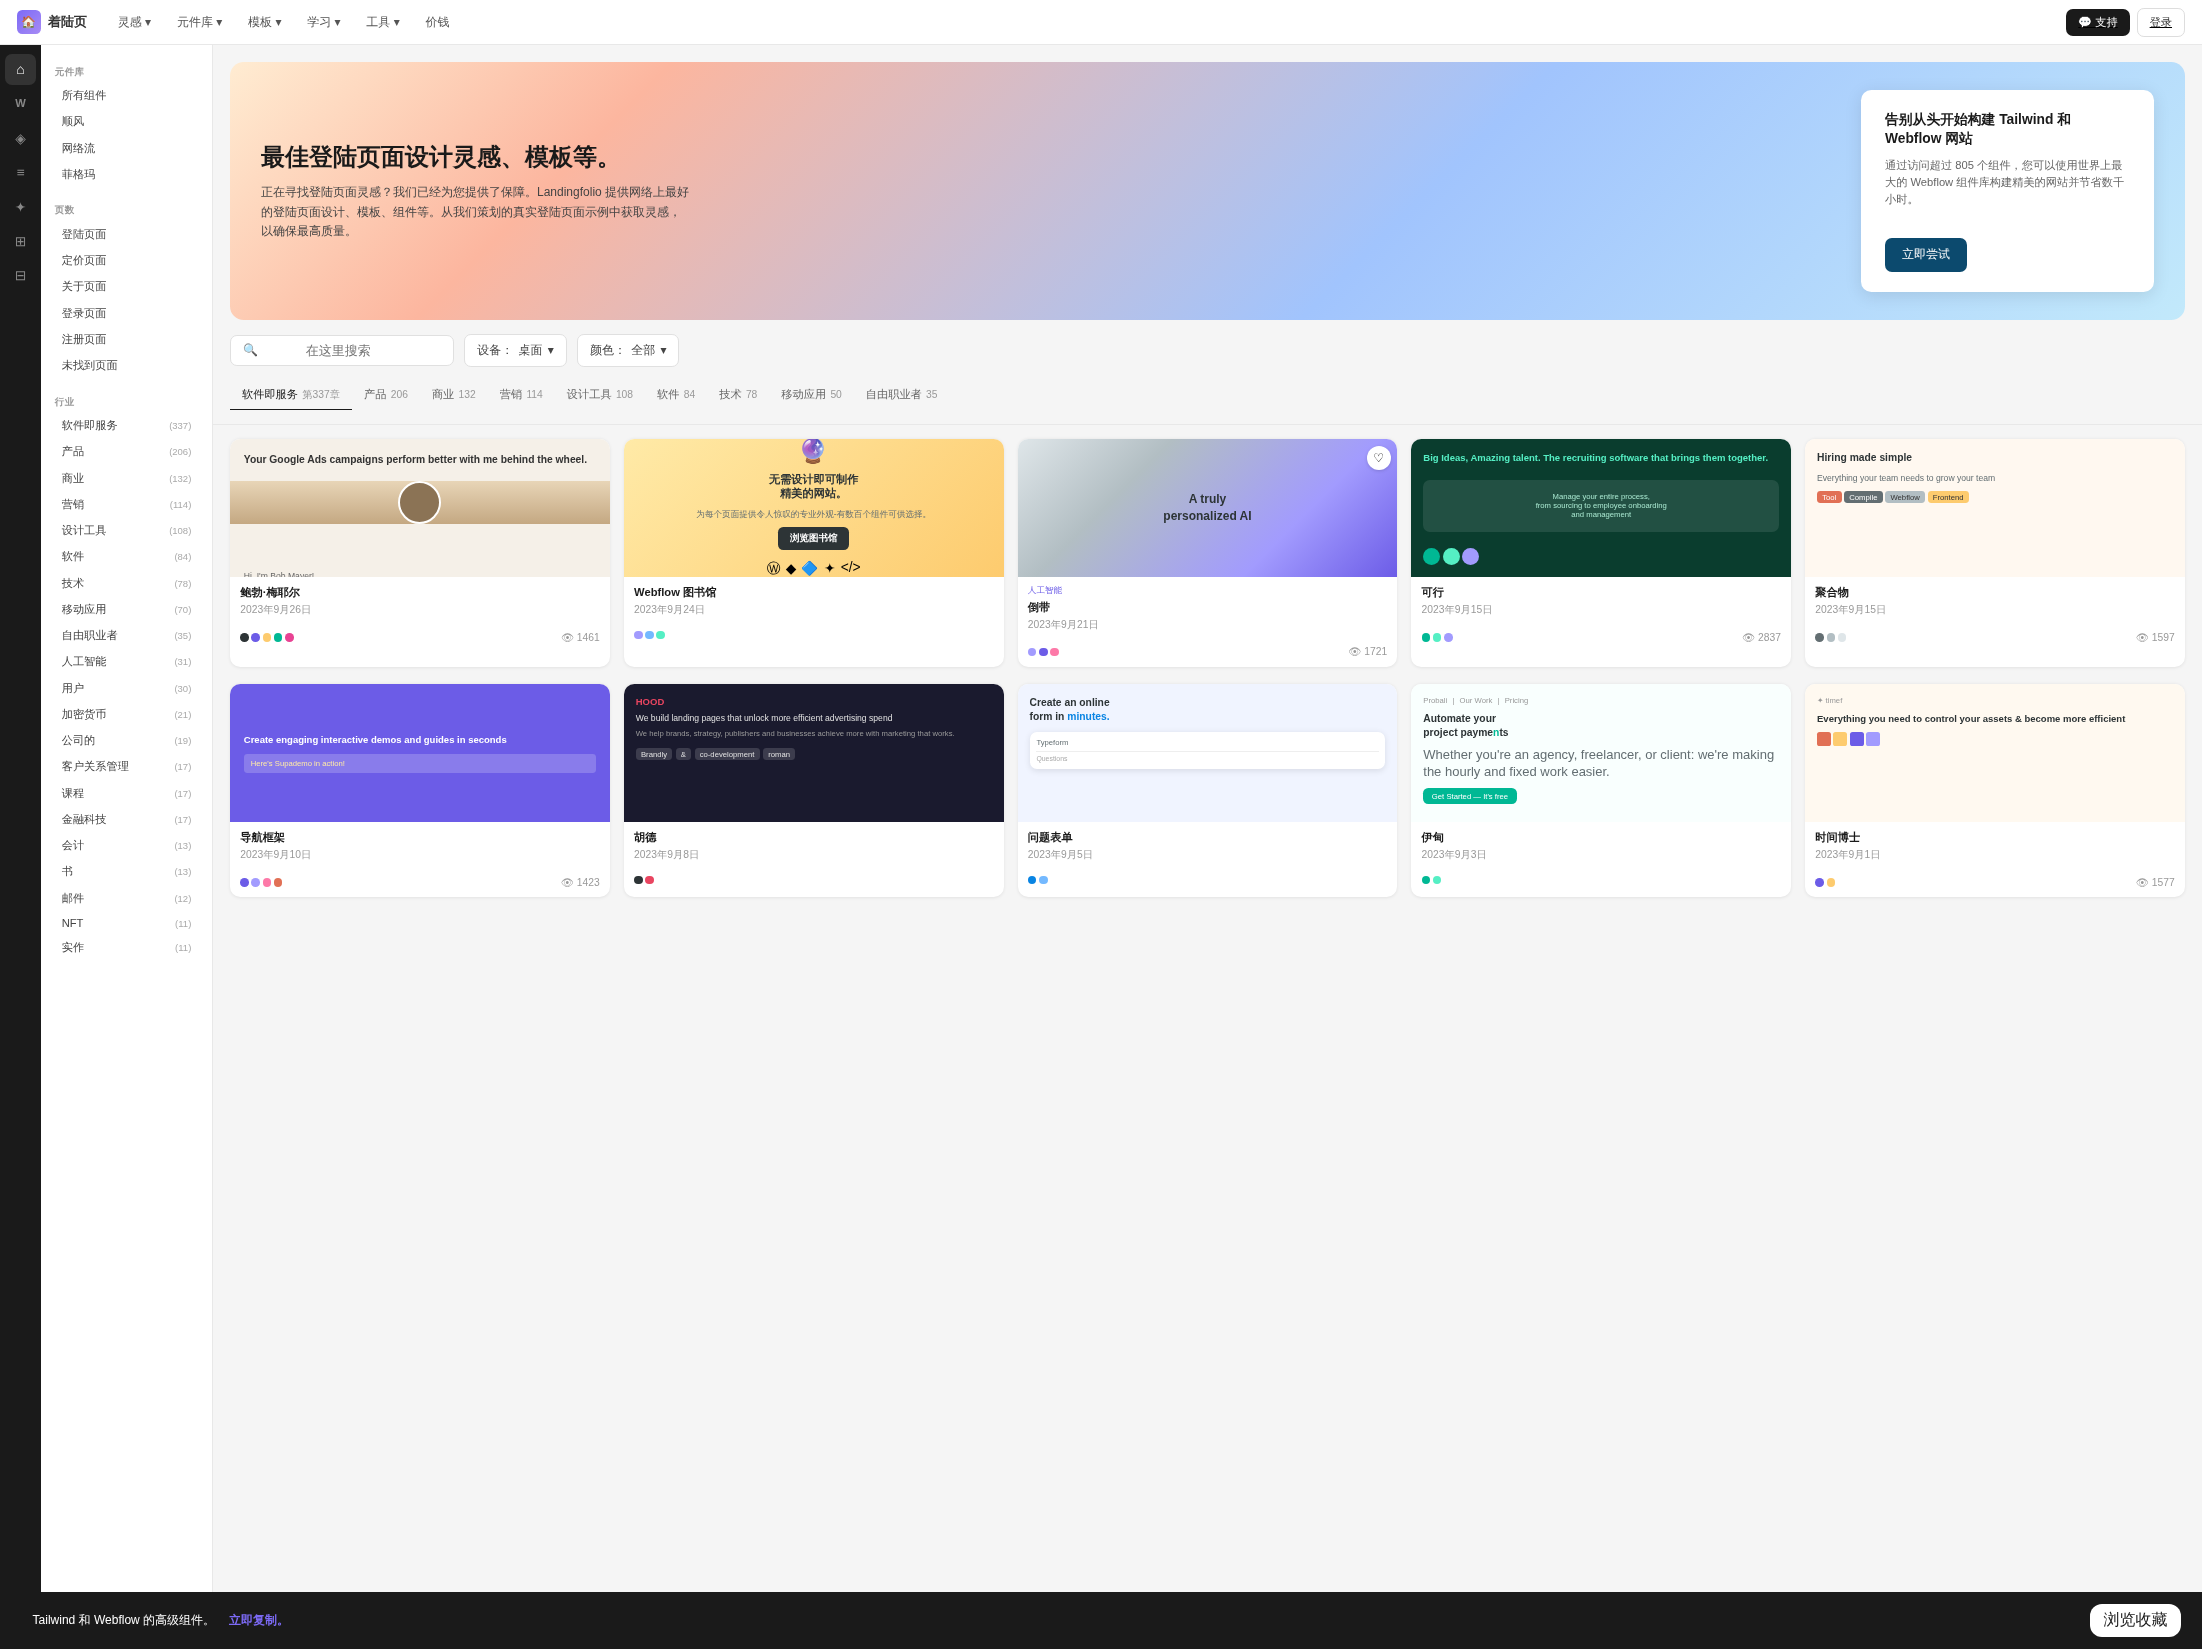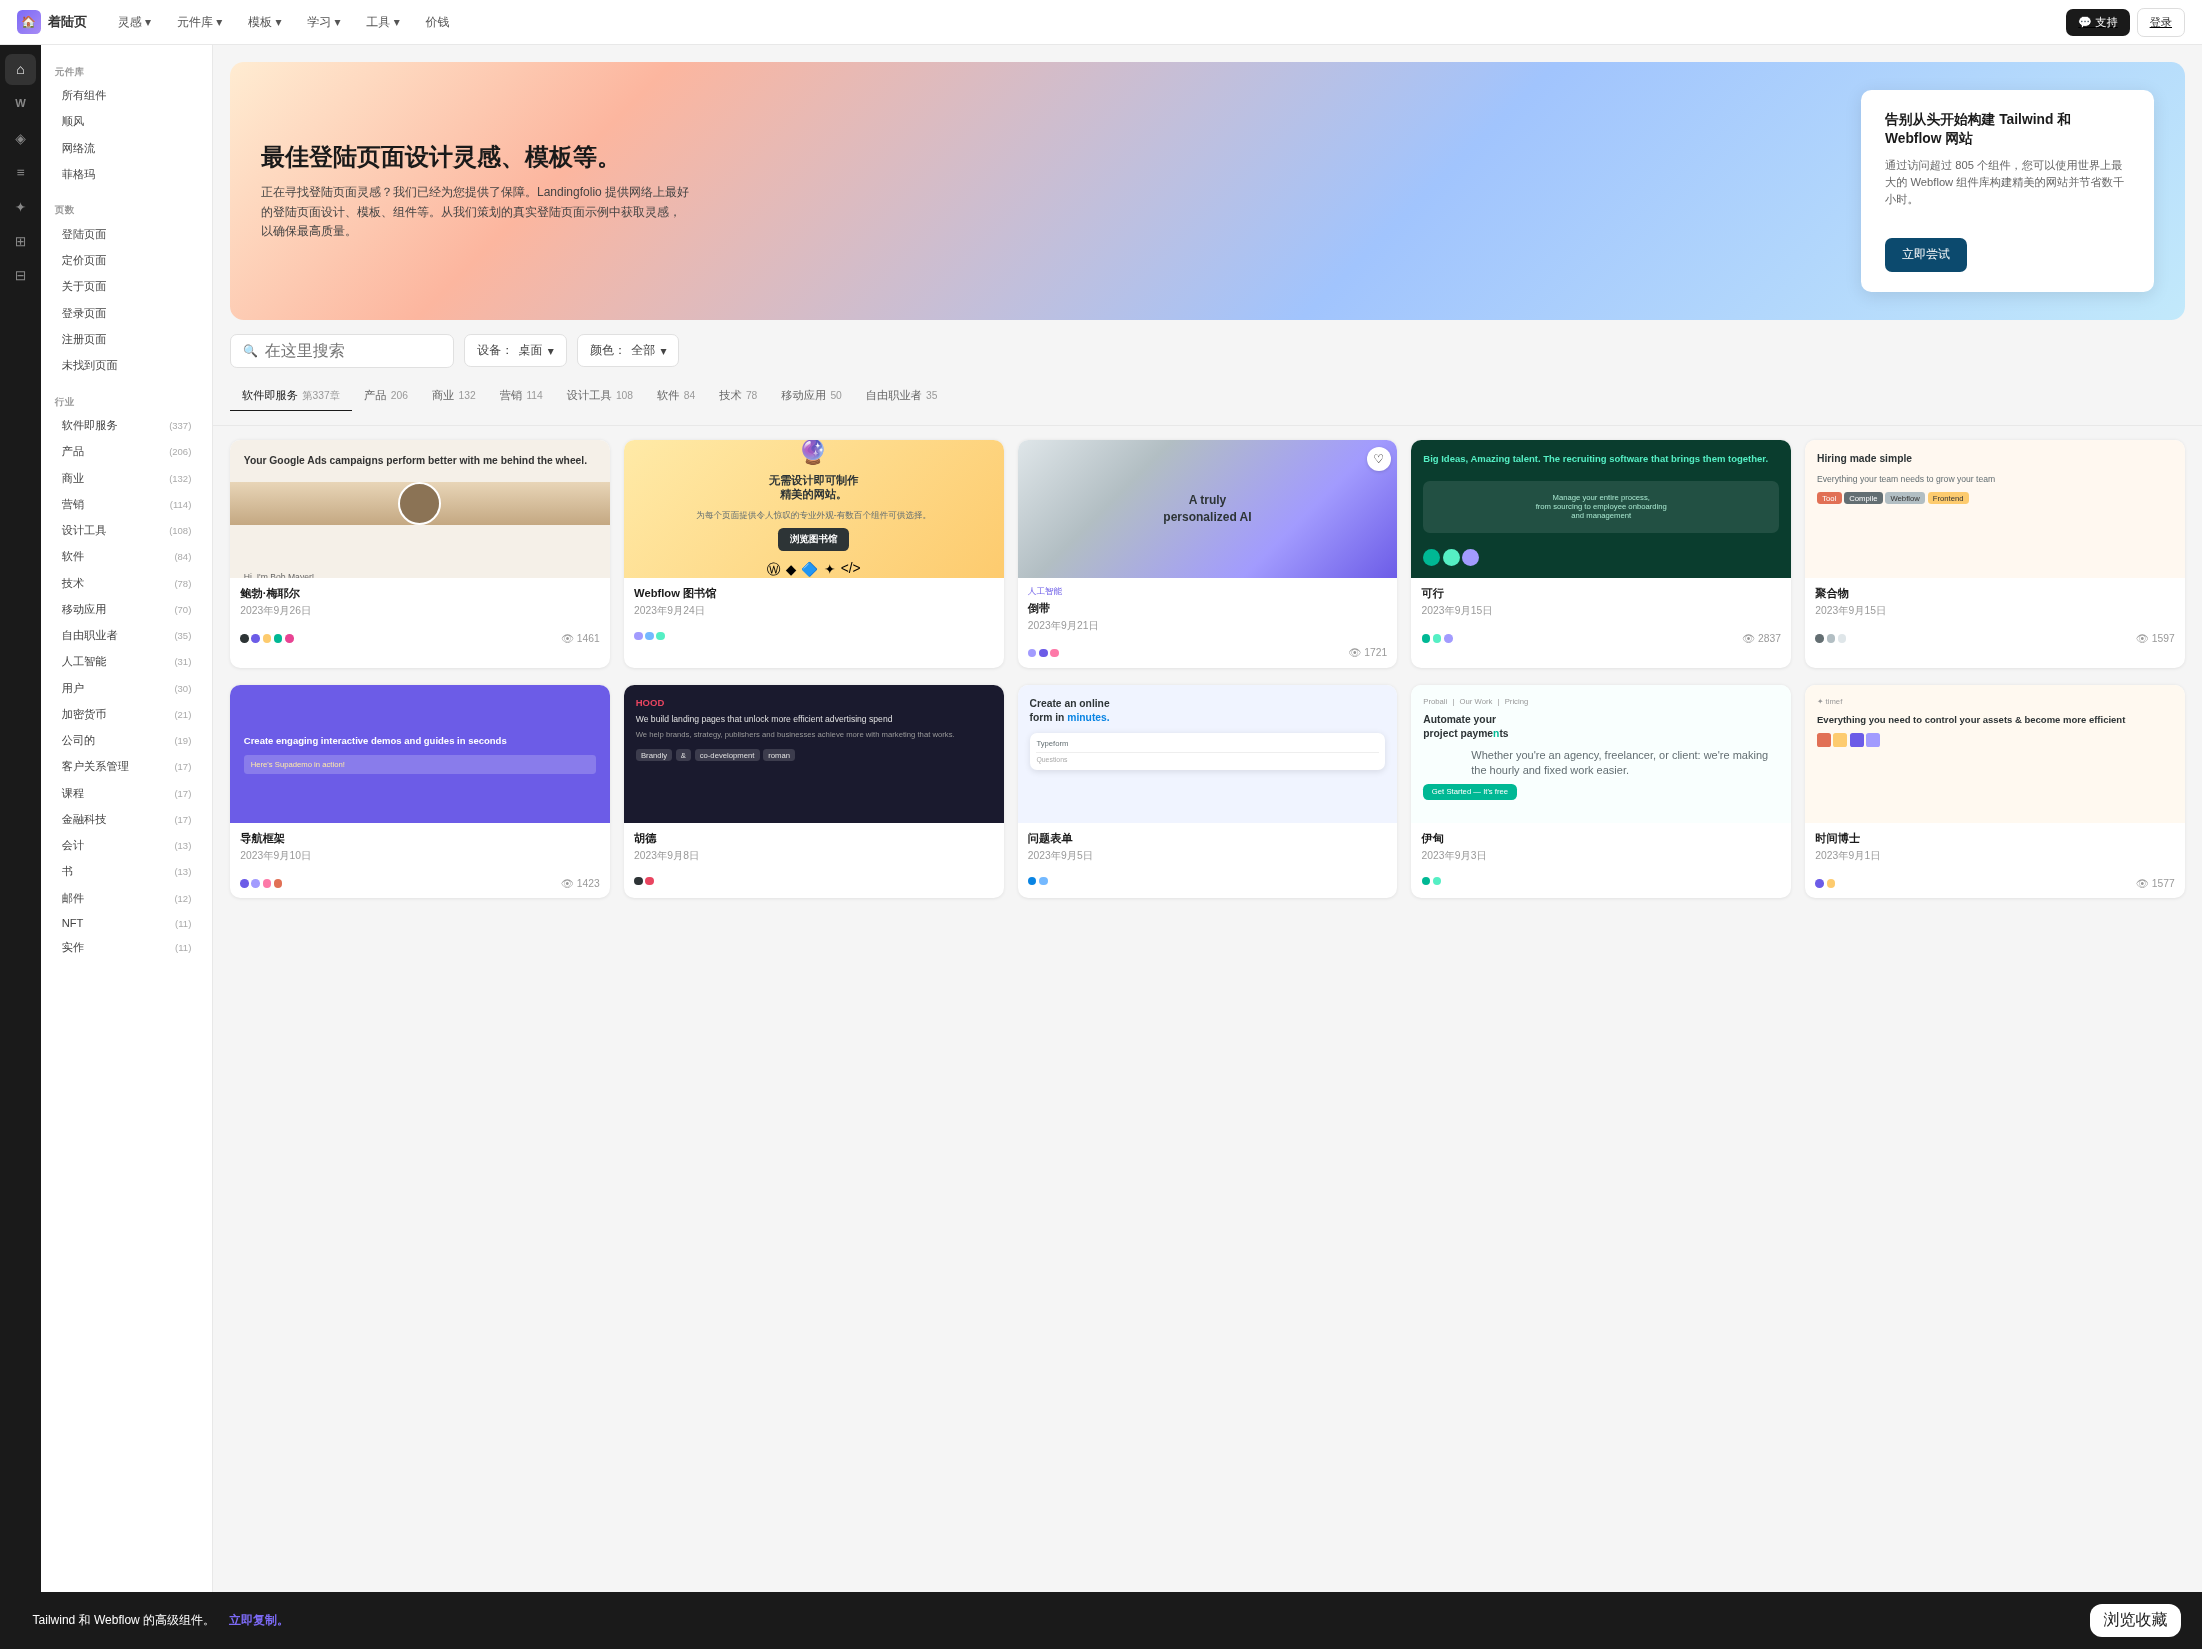--- a/index.html
+++ b/index.html
@@ -42,21 +42,21 @@
     .hero-title { font-size: 24px; font-weight: 700; color: #1a1a1a; margin-bottom: 10.3px; }
     .hero-desc { font-size: 12px; color: #444; line-height: 1.6; max-width: 430px; }
     .hero-right { background: white; border-radius: 10.3px; padding: 20.6px 24px; max-width: 293px; box-shadow: 0 3.4px 17px rgba(0,0,0,0.1); }
     .hero-right-title { font-size: 13.8px; font-weight: 600; color: #1a1a1a; margin-bottom: 8.6px; line-height: 1.4; }
     .hero-right-desc { font-size: 11.2px; color: #666; line-height: 1.5; margin-bottom: 30px; }
     .btn-try { background: #0c4a6e; color: white; padding: 8.6px 17px; border-radius: 6.9px; font-size: 12px; cursor: pointer; display: inline-block; font-weight: 500; }
 
     
     .filter-bar { display: flex; align-items: center; gap: 10.3px; padding: 0 17px 13.8px; }
     .search-box { display: flex; align-items: center; gap: 6.9px; background: white; border: 0.9px solid #e0e0e0; border-radius: 6.9px; padding: 6.9px 12px; flex: 0 0 224px; }
-    .search-input { border: none; outline: none; font-size: 16px; color: #0c4a6e; width: 100%; background: transparent; }
+    .search-input { border: none; outline: none; font-size: 13px; color: #0c4a6e; width: 100%; background: transparent; margin-left: 41px; }
     .filter-dropdown { background: white; border: 0.9px solid #e0e0e0; border-radius: 6.9px; padding: 6.9px 12px; font-size: 12px; color: #444; cursor: pointer; display: flex; align-items: center; gap: 5.2px; }
 
     
     .category-tabs { display: flex; gap: 0; padding: 0 17px 13.8px; overflow-x: auto; border-bottom: 0.9px solid #e8e8e8; margin: 0 0 13.8px; }
     .category-tab { padding: 6.9px 12px; font-size: 11.2px; cursor: pointer; color: #666; white-space: nowrap; display: flex; align-items: center; gap: 4.3px; border-bottom: 1.7px solid transparent; }
     .category-tab.active { color: #1a1a1a; border-bottom-color: #1a1a1a; font-weight: 500; }
     .category-tab .tab-count { font-size: 10.3px; color: #999; }
 
     
     .cards-grid { display: grid; grid-template-columns: repeat(5, 1fr); gap: 13.8px; padding: 0 17px 17px; }
@@ -481,21 +481,21 @@
       <div class="card">
         <div class="card-img" style="background:#f9fffe; display:flex;flex-direction:column;align-items:flex-start;padding:12px;gap:6.9px;">
           <div style="display:flex;gap:5.2px;font-size:7.7px;color:#999;">
             <span>Probali</span>
               <span>|</span>
               <span>Our Work</span>
               <span>|</span>
               <span>Pricing</span>
           </div>
           <div style="font-size:10.3px;font-weight:700;color:#2d3436;line-height:1.4;">Automate your<br>project payme<span style="color:#00b894;">n</span>ts</div>
-          <div style="font-size:11px;color:#636e72;line-height:1.3;margin-left:48px;">Whether you're an agency, freelancer, or client: we're making the hourly and fixed work easier.</div>
+          <div style="font-size:13px;color:#636e72;line-height:1.3;">Whether you're an agency, freelancer, or client: we're making the hourly and fixed work easier.</div>
           <div style="background:#00b894;color:white;padding:3.4px 8.6px;border-radius:5.2px;font-size:7.7px;">Get Started — It's free</div>
         </div>
         <div class="card-meta">
           <div class="card-title">伊甸</div>
           <div class="card-date">2023年9月3日</div>
         </div>
         <div class="card-footer">
           <div style="display:flex;gap:2.6px;">
             <div class="dot" style="background:#00b894;"></div>
             <div class="dot" style="background:#55efc4;"></div>

